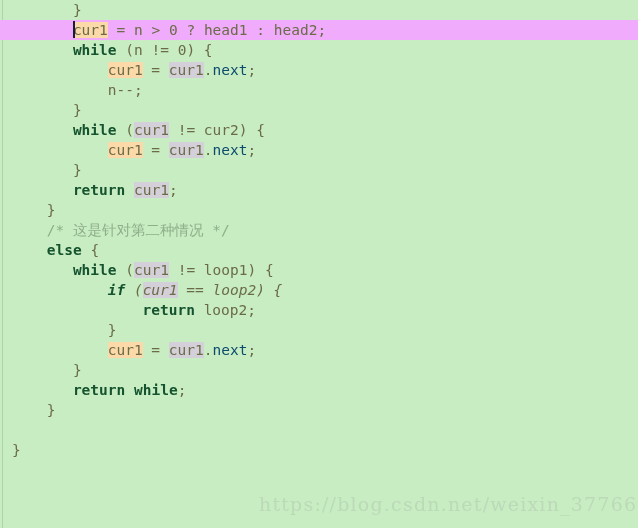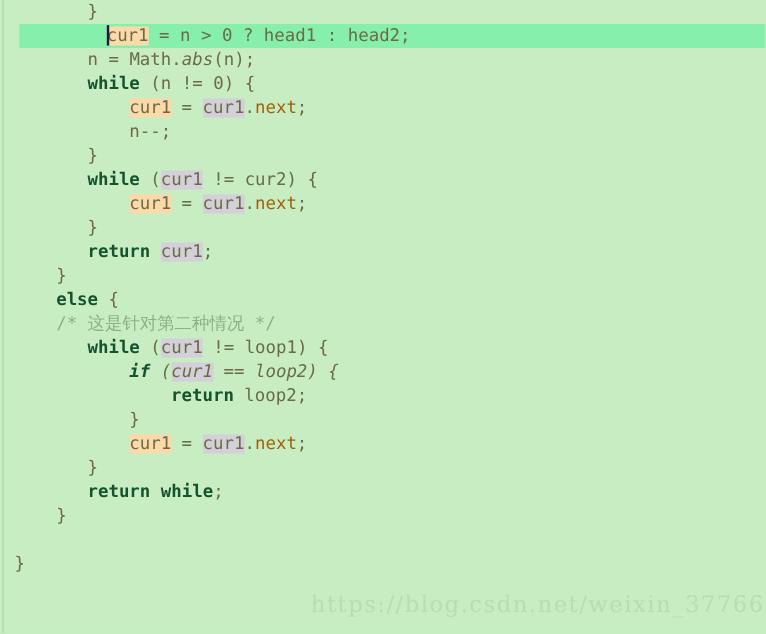--- a/index.html
+++ b/index.html
@@ -33,32 +33,31 @@
     width: 638px;
   }
   .code-line {
     position: relative;
     height: 20px;
     line-height: 20px;
     white-space: pre;
     color: #6b6b47;
   }
   .code-line.current {
-    background: #86efac;
-    margin-left: 16px;
+    background: #f0abfc;
   }
   .ln-text {
     position: relative;
     display: inline-block;
     padding-left: 0;
   }
   
   .kw   { color: #14532d; font-weight: bold; }
   .id   { color: #6b6b47; }
-  .fld  { color: #a16207; margin-top: 40px; }
+  .fld  { color: #0c4a6e; margin-top: 40px; }
   .num  { color: #6b6b47; }
   .op   { color: #6b6b47; }
   .stat { color: #6b6b47; font-style: italic; }
   .cmt  { color: #8fae8a; }
   .cmt-cjk { font-family: "DejaVu Sans", sans-serif; }
   
   .occ-read  { background: #d4d0d9; }
   .occ-write { background: #fbd9a8; }
   
   .caret {
@@ -82,32 +81,31 @@
   }
 </style>
 </head>
 <body>
 
 <div id="editor">
   <div id="gutter-rule"></div>
   <div id="code-lines">
       <div class="code-line"><span class="ln-text" style="margin-left: 72.9px;"><span class="op">}</span></span></div>
       <div class="code-line current"><span class="ln-text" style="margin-left: 72.9px;"><span class="caret"></span><span class="id occ-write">cur1</span><span class="op"> = </span><span class="id">n</span><span class="op"> &gt; </span><span class="num">0</span><span class="op"> ? </span><span class="id">head1</span><span class="op"> : </span><span class="id">head2</span><span class="op">;</span></span></div>
-      <div class="code-line"><span class="ln-text" style="margin-left: 72.9px;"><span class="id">n</span><span class="op"> = </span><span class="id">Math</span><span class="op">.</span><span class="stat">abs</span><span class="op">(</span><span class="id">n</span><span class="op">);</span></span></div>
       <div class="code-line"><span class="ln-text" style="margin-left: 72.9px;"><span class="kw">while</span><span class="op"> (</span><span class="id">n</span><span class="op"> != </span><span class="num">0</span><span class="op">) {</span></span></div>
       <div class="code-line"><span class="ln-text" style="margin-left: 107.7px;"><span class="id occ-write">cur1</span><span class="op"> = </span><span class="id occ-read">cur1</span><span class="op">.</span><span class="fld">next</span><span class="op">;</span></span></div>
       <div class="code-line"><span class="ln-text" style="margin-left: 107.7px;"><span class="op">n--;</span></span></div>
       <div class="code-line"><span class="ln-text" style="margin-left: 72.9px;"><span class="op">}</span></span></div>
       <div class="code-line"><span class="ln-text" style="margin-left: 72.9px;"><span class="kw">while</span><span class="op"> (</span><span class="id occ-read">cur1</span><span class="op"> != </span><span class="id">cur2</span><span class="op">) {</span></span></div>
       <div class="code-line"><span class="ln-text" style="margin-left: 107.7px;"><span class="id occ-write">cur1</span><span class="op"> = </span><span class="id occ-read">cur1</span><span class="op">.</span><span class="fld">next</span><span class="op">;</span></span></div>
       <div class="code-line"><span class="ln-text" style="margin-left: 72.9px;"><span class="op">}</span></span></div>
       <div class="code-line"><span class="ln-text" style="margin-left: 72.9px;"><span class="kw">return</span><span class="op"> </span><span class="id occ-read">cur1</span><span class="op">;</span></span></div>
       <div class="code-line"><span class="ln-text" style="margin-left: 46.8px;"><span class="op">}</span></span></div>
+      <div class="code-line"><span class="ln-text" style="margin-left: 46.8px;"><span class="cmt">/* </span><span class="cmt cmt-cjk">这是针对第二种情况</span><span class="cmt"> */</span></span></div>
       <div class="code-line"><span class="ln-text" style="margin-left: 46.8px;"><span class="kw">else</span><span class="op"> {</span></span></div>
-      <div class="code-line"><span class="ln-text" style="margin-left: 46.8px;"><span class="cmt">/* </span><span class="cmt cmt-cjk">这是针对第二种情况</span><span class="cmt"> */</span></span></div>
       <div class="code-line"><span class="ln-text" style="margin-left: 72.9px;"><span class="kw">while</span><span class="op"> (</span><span class="id occ-read">cur1</span><span class="op"> != </span><span class="id">loop1</span><span class="op">) {</span></span></div>
       <div class="code-line"><span class="ln-text" style="margin-left: 107.7px; font-style: italic;"><span class="kw">if</span><span class="op"> (</span><span class="id occ-read">cur1</span><span class="op"> == </span><span class="id">loop2</span><span class="op">) {</span></span></div>
       <div class="code-line"><span class="ln-text" style="margin-left: 142.5px;"><span class="kw">return</span><span class="op"> </span><span class="id">loop2</span><span class="op">;</span></span></div>
       <div class="code-line"><span class="ln-text" style="margin-left: 107.7px;"><span class="op">}</span></span></div>
       <div class="code-line"><span class="ln-text" style="margin-left: 107.7px;"><span class="id occ-write">cur1</span><span class="op"> = </span><span class="id occ-read">cur1</span><span class="op">.</span><span class="fld">next</span><span class="op">;</span></span></div>
       <div class="code-line"><span class="ln-text" style="margin-left: 72.9px;"><span class="op">}</span></span></div>
       <div class="code-line"><span class="ln-text" style="margin-left: 72.9px;"><span class="kw">return</span><span class="op"> </span><span class="kw">while</span><span class="op">;</span></span></div>
       <div class="code-line"><span class="ln-text" style="margin-left: 46.8px;"><span class="op">}</span></span></div>
       <div class="code-line"><span class="ln-text" style="margin-left: 12px;"></span></div>
       <div class="code-line"><span class="ln-text" style="margin-left: 12px;"><span class="op">}</span></span></div>

